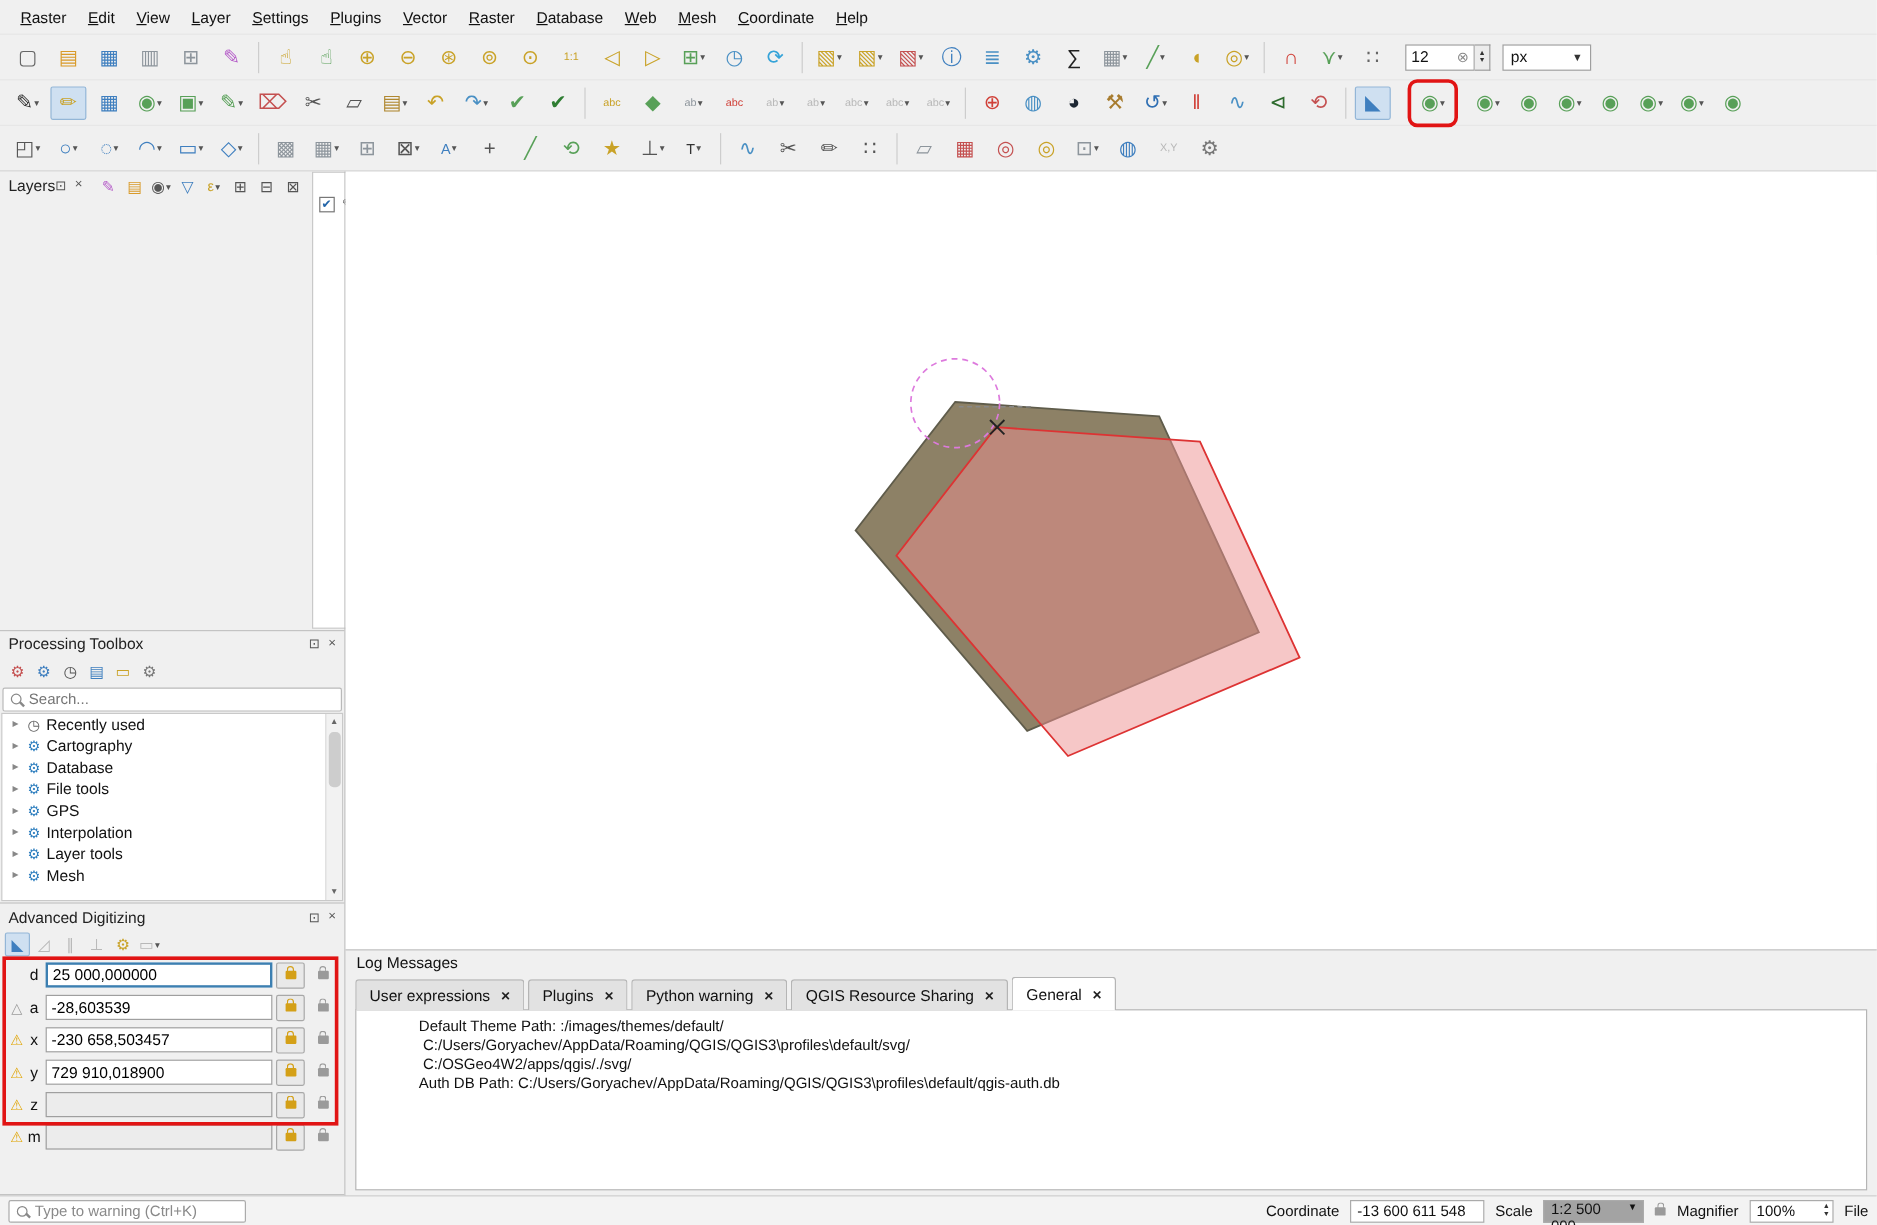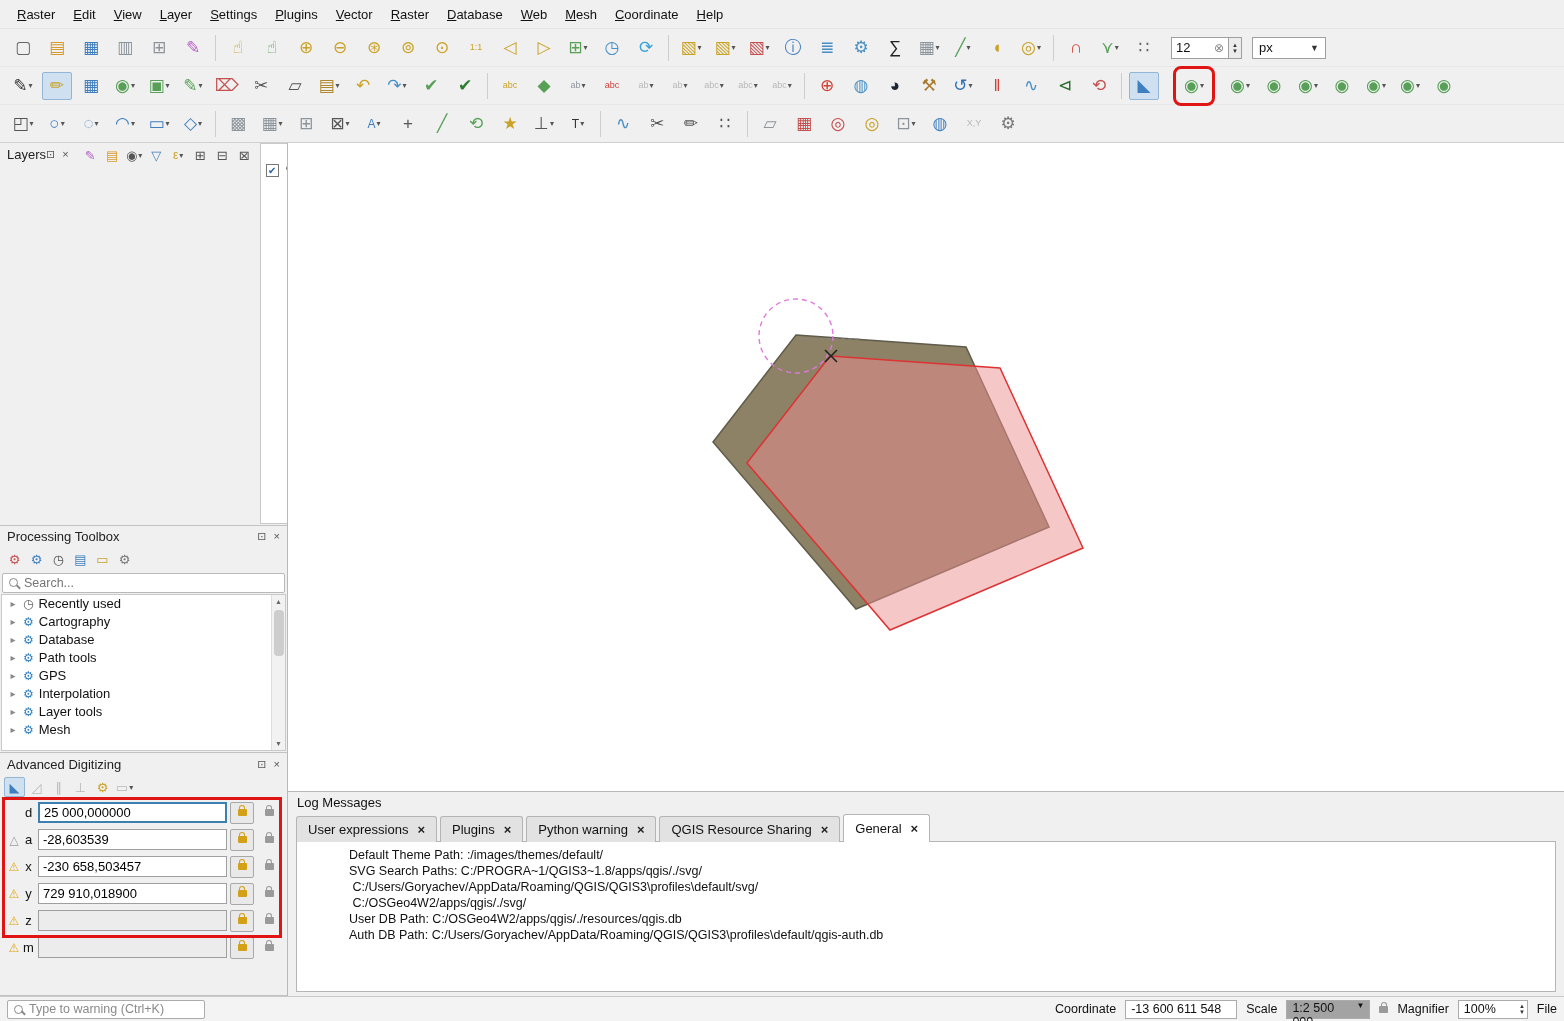--- a/index.html
+++ b/index.html
@@ -607,21 +607,21 @@
               <span class="tree-label">Cartography</span>
             </div>
             <div class="tree-row">
               <span class="tree-arrow">▸</span>
               <span class="tree-icon" style="color: rgb(47, 127, 191);">⚙</span>
               <span class="tree-label">Database</span>
             </div>
             <div class="tree-row">
               <span class="tree-arrow">▸</span>
               <span class="tree-icon" style="color: rgb(47, 127, 191);">⚙</span>
-              <span class="tree-label">Path tools</span>
+              <span class="tree-label">File tools</span>
             </div>
             <div class="tree-row">
               <span class="tree-arrow">▸</span>
               <span class="tree-icon" style="color: rgb(47, 127, 191);">⚙</span>
               <span class="tree-label">GPS</span>
             </div>
             <div class="tree-row">
               <span class="tree-arrow">▸</span>
               <span class="tree-icon" style="color: rgb(47, 127, 191);">⚙</span>
               <span class="tree-label">Interpolation</span>
@@ -777,24 +777,22 @@
             <span class="tab-label">QGIS Resource Sharing</span>
             <span class="tab-x">×</span>
           </div>
           <div class="log-tab active">
             <span class="tab-label">General</span>
             <span class="tab-x">×</span>
           </div>
         </div>
       <div class="log-content">
           <div class="log-line">Default Theme Path: :/images/themes/default/</div>
-          <div class="log-line">SVG Search Paths: C:/PROGRA~1/QGIS3~1.8/apps/qgis/./svg/</div>
           <div class="log-line"> C:/Users/Goryachev/AppData/Roaming/QGIS/QGIS3\profiles\default/svg/</div>
           <div class="log-line"> C:/OSGeo4W2/apps/qgis/./svg/</div>
-          <div class="log-line">User DB Path: C:/OSGeo4W2/apps/qgis/./resources/qgis.db</div>
           <div class="log-line">Auth DB Path: C:/Users/Goryachev/AppData/Roaming/QGIS/QGIS3\profiles\default/qgis-auth.db</div>
         </div>
     </div>
   </div>
 </div>
 
 <div class="statusbar">
   <div class="locate">
     <span class="mag"></span>
     <span>Type to warning (Ctrl+K)</span>

